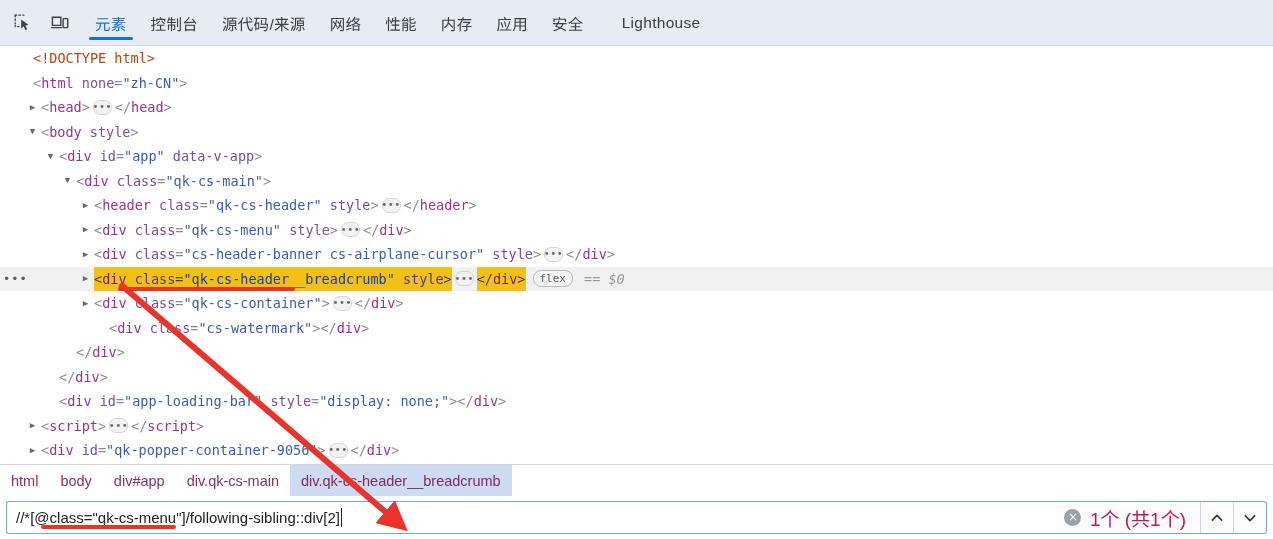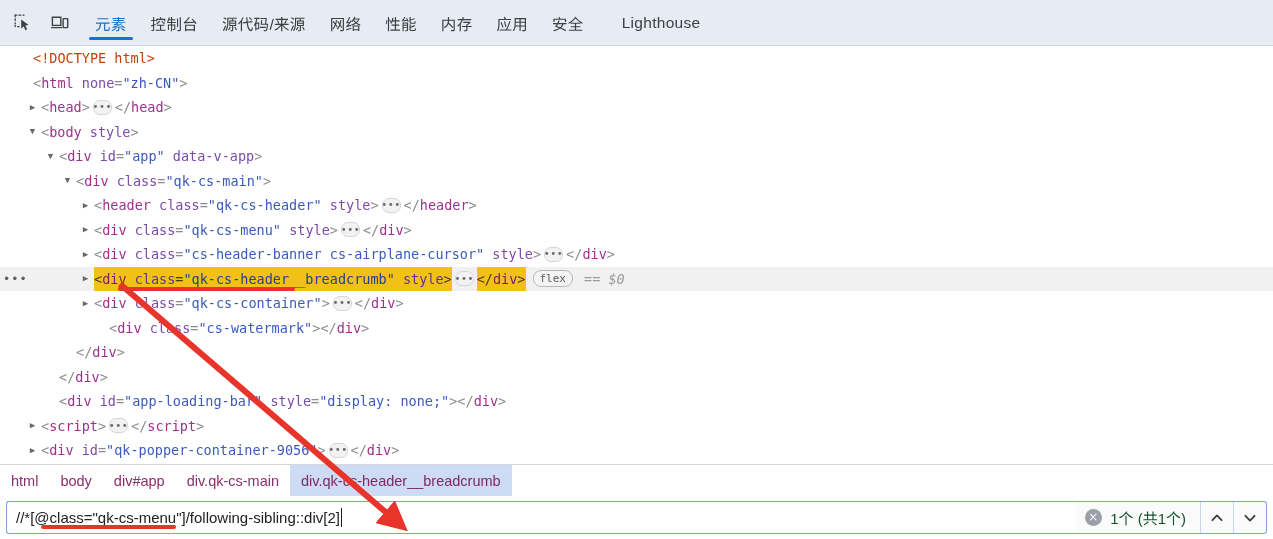--- a/index.html
+++ b/index.html
@@ -308,22 +308,22 @@
     height: 17px;
     border-radius: 50%;
     background: #9aa0a6;
     color: #ffffff;
     font-size: 12px;
     line-height: 17px;
     text-align: center;
     font-family: "DejaVu Sans", sans-serif;
   }
   .match-count {
-    font-size: 15px;
-    color: #14532d;
+    font-size: 19px;
+    color: #be185d;
     padding: 0 14px 0 0;
     white-space: nowrap;
   }
   .nav-btn {
     width: 32px;
     height: 31px;
     display: flex;
     align-items: center;
     justify-content: center;
     border-left: 1px solid #c9d6e8;

